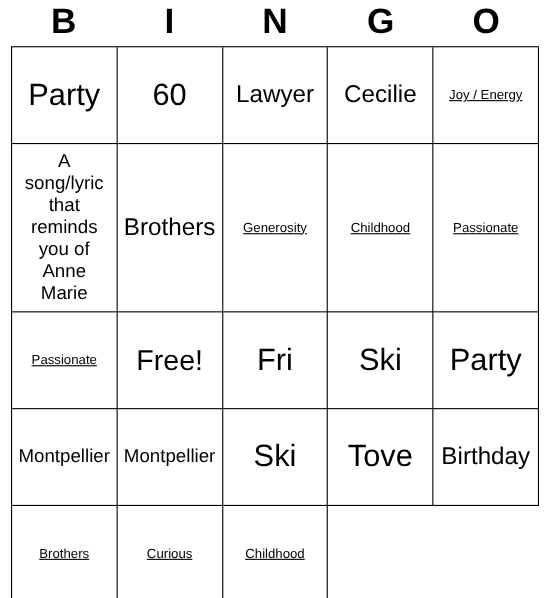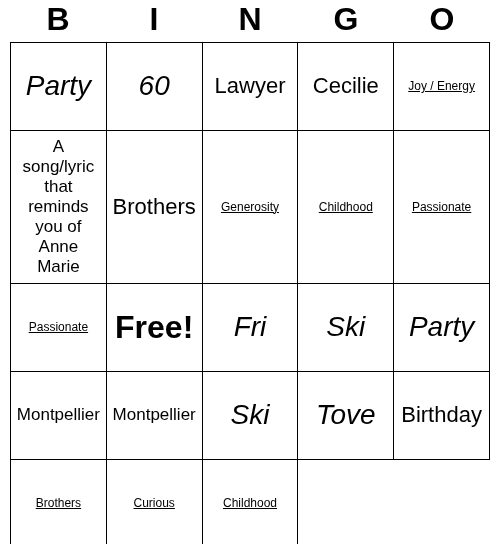--- a/index.html
+++ b/index.html
@@ -57,35 +57,34 @@
     }
 
     .bingo-cell.large-text {
       font-size: 22px;
       font-weight: normal;
     }
 
     .bingo-cell.xl-text {
       font-size: 28px;
       font-weight: normal;
-      font-style: italic;
     }
 
     .bingo-cell.medium-text {
       font-size: 12px;
       text-decoration: underline;
     }
 
     .bingo-cell.small-text {
       font-size: 17px;
     }
 
     .bingo-cell.free {
-      font-size: 32px;
-      font-weight: bold;
+      font-size: 26px;
+      font-weight: normal;
     }
   </style>
 </head>
 <body>
 
 <div class="bingo-container">
   <div class="bingo-header">
   <div class="bingo-header-cell">B</div>
       <div class="bingo-header-cell">I</div>
       <div class="bingo-header-cell">N</div>

